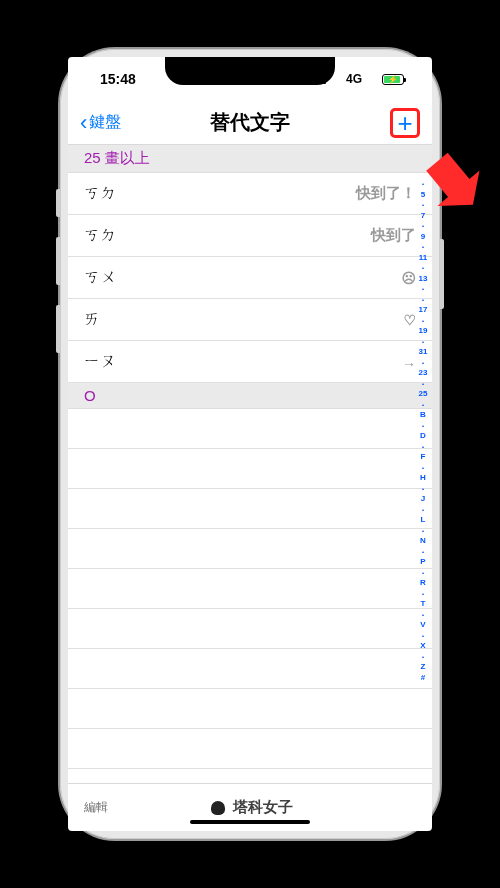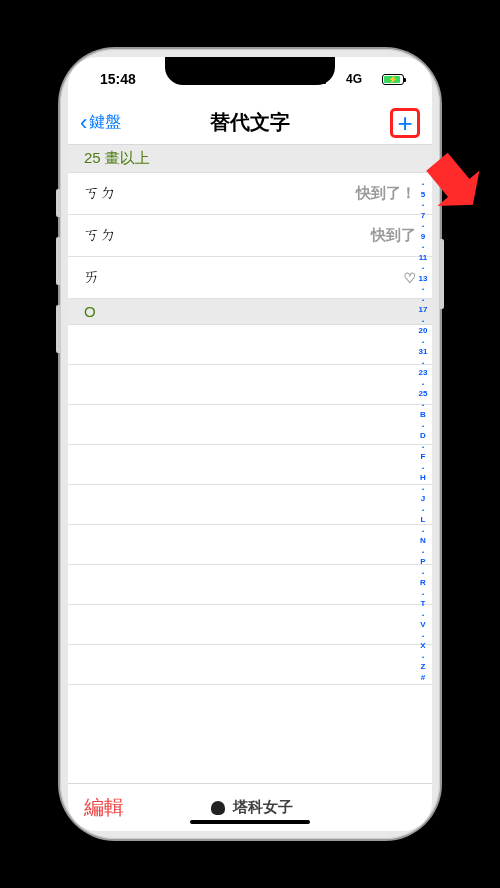--- a/index.html
+++ b/index.html
@@ -33,21 +33,21 @@
     .phone-buttons-right {
       position: absolute;
       right: -4px;
       top: 190px;
     }
     .pbtn-r { background: #d0d0d0; width: 4px; height: 70px; border-radius: 0 2px 2px 0; }
     .screen {
       width: 100%;
       height: 100%;
       background: #fff;
-      border-radius: 29px;
+      border-radius: 4px;
       overflow: hidden;
       position: relative;
       display: flex;
       flex-direction: column;
     }
     .notch {
       position: absolute;
       top: 0; left: 50%;
       transform: translateX(-50%);
       width: 170px; height: 28px;
@@ -94,21 +94,21 @@
       display: flex; align-items: center; justify-content: center;
       border: 3px solid #ff2020;
       border-radius: 5px;
     }
     .content { flex: 1; overflow: hidden; position: relative; display: flex; }
     .list { flex: 1; overflow-y: auto; }
     .section-header {
       background: #eaeaea;
       padding: 4px 16px;
       font-size: 15px;
-      color: #4d7c0f;
+      color: #a21caf;
       border-bottom: 0.5px solid #ddd;
     }
     .row {
       display: flex;
       align-items: center;
       justify-content: space-between;
       padding: 10px 16px;
       border-bottom: 0.5px solid #e0e0e0;
       min-height: 40px;
       text-align: center;
@@ -137,21 +137,21 @@
     .dot { font-size: 6px; }
     .toolbar {
       height: 48px;
       border-top: 0.5px solid rgba(0,0,0,0.15);
       display: flex;
       align-items: center;
       justify-content: space-between;
       padding: 0 16px;
       position: relative;
     }
-    .edit-btn { color: #ef4444; font-size: 20px; }
+    .edit-btn { color: #737373; font-size: 12px; }
     .brand {
       position: absolute;
       left: 50%;
       transform: translateX(-50%);
       display: flex;
       align-items: center;
       gap: 4px;
       font-size: 15px;
       color: #404040;
       font-weight: 600;
@@ -238,25 +238,37 @@
           <div class="section-header">25 畫以上</div>
           <div class="row">
             <span class="row-left">ㄎㄉ</span>
             <span class="row-right">快到了！</span>
           </div>
           <div class="row">
             <span class="row-left">ㄎㄉ</span>
             <span class="row-right">快到了</span>
           </div>
           <div class="row">
+            <span class="row-left">ㄎㄨ</span>
+            <span class="row-right">
+              <span class="icon-glyph">☹</span>
+            </span>
+          </div>
+          <div class="row">
             <span class="row-left">ㄞ</span>
             <span class="row-right">
               <span class="icon-glyph">♡</span>
             </span>
           </div>
+          <div class="row">
+            <span class="row-left">ㄧㄡ</span>
+            <span class="row-right">
+              <span class="icon-glyph">→</span>
+            </span>
+          </div>
           <div class="section-header">O</div>
           <div class="empty-row"></div>
           <div class="empty-row"></div>
           <div class="empty-row"></div>
           <div class="empty-row"></div>
           <div class="empty-row"></div>
           <div class="empty-row"></div>
           <div class="empty-row"></div>
           <div class="empty-row"></div>
           <div class="empty-row"></div>
@@ -269,21 +281,21 @@
           <span class="dot">•</span>
           <span>9</span>
           <span class="dot">•</span>
           <span>11</span>
           <span class="dot">•</span>
           <span>13</span>
           <span class="dot">•</span>
           <span class="dot">•</span>
           <span>17</span>
           <span class="dot">•</span>
-          <span>20</span>
+          <span>19</span>
           <span class="dot">•</span>
           <span>31</span>
           <span class="dot">•</span>
           <span>23</span>
           <span class="dot">•</span>
           <span>25</span>
           <span class="dot">•</span>
           <span>B</span>
           <span class="dot">•</span>
           <span>D</span>

